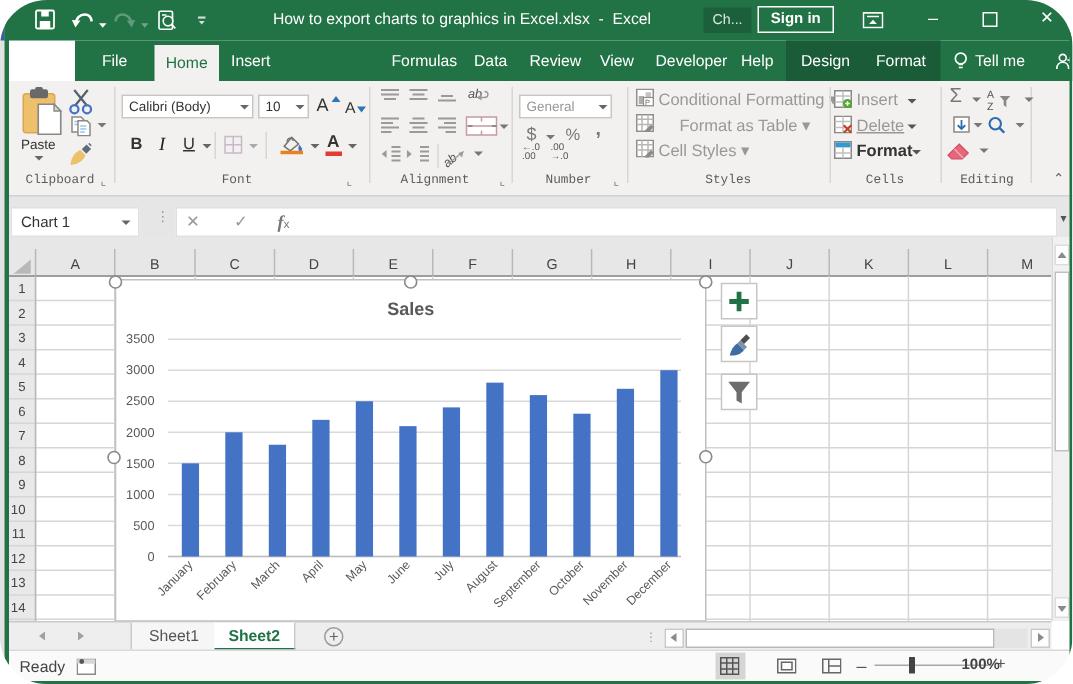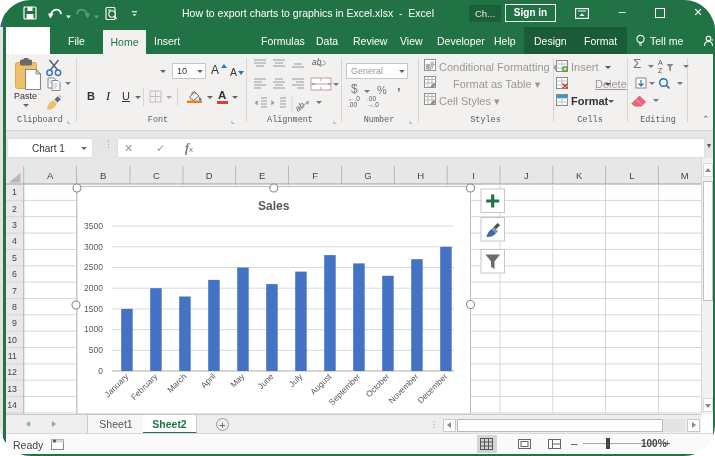--- a/index.html
+++ b/index.html
@@ -21,21 +21,21 @@
   .glabel{position:absolute;top:61px;font-size:8.5px;color:#5c5c5c;text-align:center;font-family:Liberation Mono, monospace;}
   .launch{position:absolute;top:62px;width:8px;height:8px;font-size:8px;color:#777;}
   .combo{position:absolute;background:#fff;border:1px solid #c8c6c4;font-size:9px;color:#333;
          line-height:14px;padding-left:4px;box-sizing:border-box;}
   .caret{position:absolute;width:0;height:0;border-left:3px solid transparent;
          border-right:3px solid transparent;border-top:3.5px solid #666;}
   .rtxt{position:absolute;font-size:11px;color:#444;white-space:nowrap;line-height:12px;}
   
   #fbar{left:3px;top:130px;width:712px;height:28px;background:#e6e6e6;border-top:1px solid #d4d2d0;}
   #namebox{position:absolute;left:4px;top:7px;width:86px;height:20px;background:#fff;border:1px solid #e0e0e0;
-           font-size:10px;color:#333;line-height:20px;padding-left:24px;box-sizing:border-box;}
+           font-size:10px;color:#333;line-height:20px;padding-left:6px;box-sizing:border-box;}
   #finput{position:absolute;left:114px;top:7px;width:588px;height:20px;background:#fff;border:1px solid #e0e0e0;box-sizing:border-box;}
   
   #vscroll{left:701px;top:158px;width:12px;height:256px;background:#f1f1f1;border-left:1px solid #d8d8d8;}
   #tabbar{left:3px;top:414px;width:698px;height:19px;background:#eeeeee;border-top:1px solid #c9c9c9;}
   #statusbar{left:3px;top:433px;width:712px;height:21px;background:#fafafa;border-top:1px solid #d9d9d9;}
   #winborder{left:3px;top:0px;width:712px;height:456px;box-sizing:border-box;
              border-left:3px solid #217346;border-right:2px solid #217346;border-bottom:2px solid #217346;
              pointer-events:none;z-index:50;}
   #winborder{border-top:none;}
   .sheettab{position:absolute;top:0;height:19px;font-size:10.5px;line-height:19px;text-align:center;}
@@ -140,20 +140,21 @@
     <div class="caret" style="left:62px;top:28px;border-top-color:#777;"></div>
     <svg class="abs" style="left:43px;top:41px;" width="16" height="16" viewBox="0 0 16 16">
       <path d="M1 15 C1.5 9.5 4 6.5 7.5 5 L11 8.5 C9.5 12 6.5 14.5 1 15 Z" fill="#eec06c"></path>
       <path d="M8.5 4.5 l3.2 -3.2 3 3 -3.2 3.2 z" fill="#5f6b76"></path>
       <path d="M13.2 0.6 l1.6 1.6" stroke="#5f6b76" stroke-width="1"></path>
     </svg>
     <div class="glabel" style="left:8px;width:58px;">Clipboard</div>
     <div class="launch" style="left:64px;">⌞</div>
     <div class="gsep" style="left:73px;"></div>
 
+    <div class="combo" style="left:78px;top:9px;width:88px;height:16px;">Calibri (Body)</div>
     <div class="caret" style="left:157px;top:16px;"></div>
     <div class="combo" style="left:169px;top:9px;width:34px;height:16px;">10</div>
     <div class="caret" style="left:194px;top:16px;"></div>
     <div class="rtxt" style="left:208px;top:10px;font-size:12px;color:#333;">A</div>
     <div class="abs" style="left:218px;top:10px;width:0;height:0;border-left:3px solid transparent;border-right:3px solid transparent;border-bottom:4px solid #2e75b6;"></div>
     <div class="rtxt" style="left:227px;top:12px;font-size:10.5px;color:#333;">A</div>
     <div class="abs" style="left:235px;top:17px;width:0;height:0;border-left:3px solid transparent;border-right:3px solid transparent;border-top:4px solid #2e75b6;"></div>
     <div class="rtxt" style="left:84px;top:36px;font-size:11px;font-weight:bold;color:#333;">B</div>
     <div class="rtxt" style="left:103px;top:36px;font-size:12.5px;font-style:italic;font-family:'Liberation Serif',serif;color:#222;">I</div>
     <div class="rtxt" style="left:119px;top:36px;font-size:11px;text-decoration:underline;color:#333;">U</div>
@@ -266,21 +267,21 @@
       <circle cx="9" cy="9" r="3" fill="#4ea72e"></circle>
         <path d="M9 7.5 v3 M7.5 9 h3" stroke="#fff" stroke-width="1"></path>
     </svg>
     <div class="rtxt" style="left:568px;top:7px;color:#9a9896;">Insert</div>
     <div class="caret" style="left:602px;top:12px;border-top-color:#555;"></div>
     <svg class="abs" style="left:553px;top:23px;" width="12" height="12" viewBox="0 0 12 12">
       <rect x="0.5" y="0.5" width="11" height="11" fill="#fff" stroke="#8a8886"></rect>
         <path d="M0.5 4 h11 M0.5 8 h11 M6 0.5 v11" stroke="#c0c0c0"></path>
       <path d="M6.5 6.5 l5 5 M11.5 6.5 l-5 5" stroke="#c43e1c" stroke-width="1.4"></path>
     </svg>
-    <div class="rtxt" style="left:592px;top:24px;color:#9a9896;text-decoration:underline;">Delete</div>
+    <div class="rtxt" style="left:568px;top:24px;color:#9a9896;text-decoration:underline;">Delete</div>
     <div class="caret" style="left:602px;top:29px;border-top-color:#555;"></div>
     <svg class="abs" style="left:553px;top:40px;" width="12" height="12" viewBox="0 0 12 12">
       <rect x="0.5" y="0.5" width="11" height="11" fill="#fff" stroke="#8a8886"></rect>
         <path d="M0.5 4 h11 M0.5 8 h11 M6 0.5 v11" stroke="#c0c0c0"></path>
       <rect x="1" y="1" width="10" height="3" fill="#2e9bd6"></rect>
     </svg>
     <div class="rtxt" style="left:568px;top:41px;color:#333;font-weight:bold;">Format</div>
     <div class="caret" style="left:605px;top:46px;border-top-color:#555;"></div>
     <div class="glabel" style="left:553px;width:68px;">Cells</div>
     <div class="gsep" style="left:624px;"></div>

